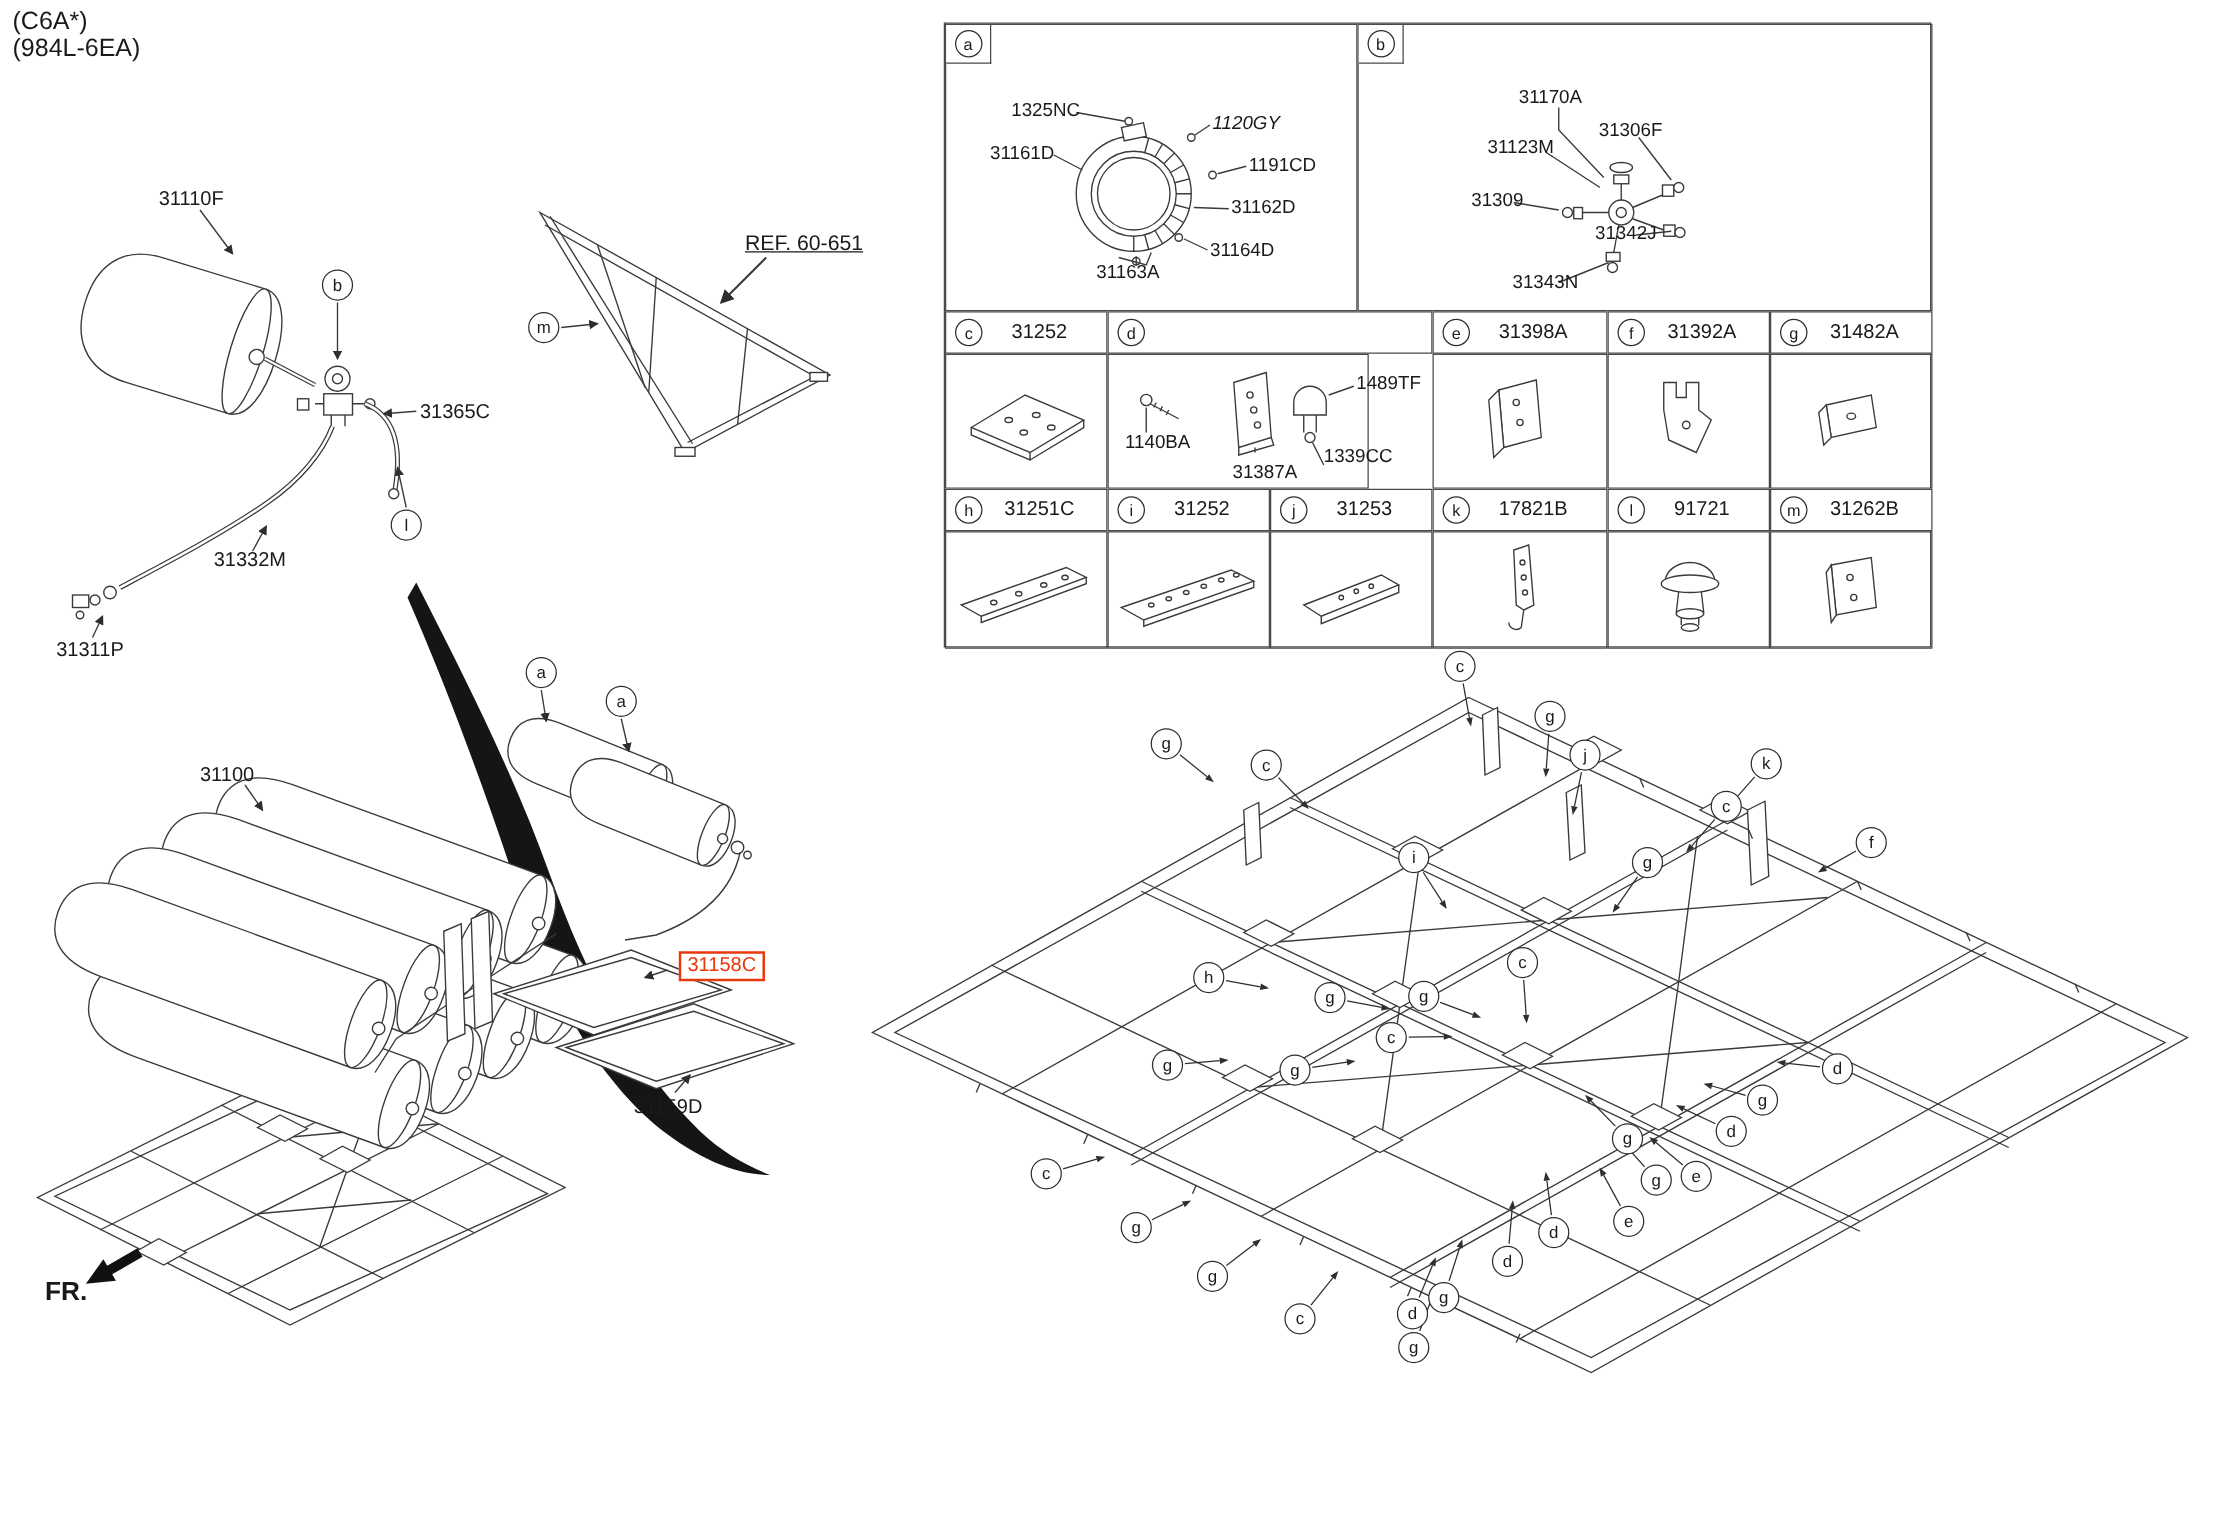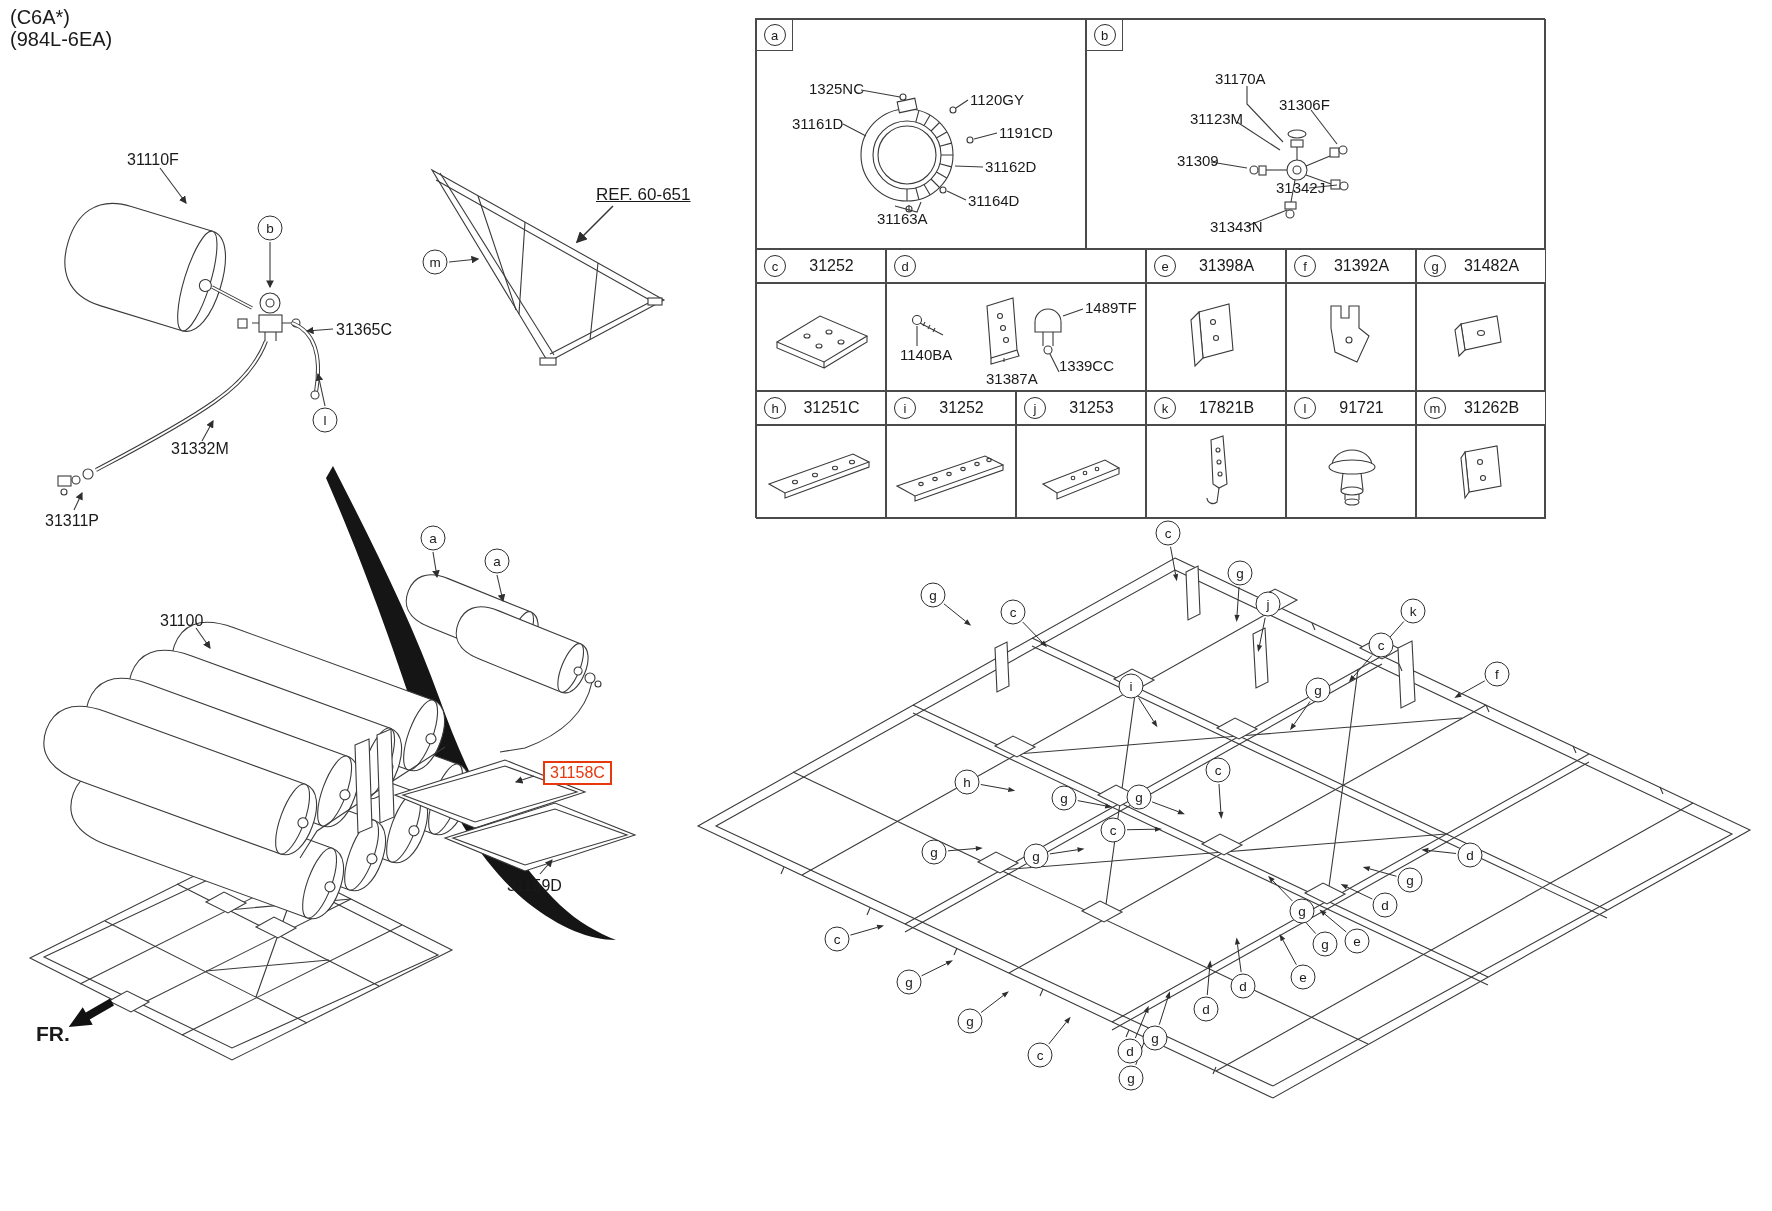--- a/index.html
+++ b/index.html
@@ -311,21 +311,21 @@
       <line x1="104" y1="70" x2="143" y2="77"></line>
       <line x1="211" y1="80" x2="199" y2="88"></line>
       <line x1="86" y1="104" x2="109" y2="116"></line>
       <line x1="240" y1="113" x2="217" y2="119"></line>
       <line x1="226" y1="147" x2="198" y2="146"></line>
       <line x1="209" y1="180" x2="190" y2="171"></line>
       <line x1="152" y1="192" x2="152" y2="185"></line>
     </svg>
     <div class="labels-layer">
         <div class="part-label" style="left: 52px; top: 68px;">1325NC</div>
-        <div class="part-label" style="left: 213px; top: 79px;">1120GY</div>
+        <div class="part-label" style="left: 213px; top: 79px; font-style: italic;">1120GY</div>
         <div class="part-label" style="left: 35px; top: 103px;">31161D</div>
         <div class="part-label" style="left: 242px; top: 112px;">1191CD</div>
         <div class="part-label" style="left: 228px; top: 146px;">31162D</div>
         <div class="part-label" style="left: 211px; top: 180px;">31164D</div>
         <div class="part-label" style="left: 120px; top: 198px;">31163A</div>
       </div>
   </div>
 
   <div class="pcell" style="left:330px; top:0; width:460px; height:230px;">
     <div class="corner-tag">
@@ -390,21 +390,21 @@
   <div class="pcell" style="left:0; top:264px; width:130px; height:108px;">
     <svg width="130" height="108" viewBox="0 0 130 108" fill="none" stroke="#3a3a3a" stroke-width="1.1">
       <path d="M20,58 L63,32 L110,52 L67,78 Z" fill="#fff"></path>
       <path d="M20,58 L20,64 L67,84 L67,78 M110,52 L110,58 L67,84"></path>
       <ellipse cx="50" cy="52" rx="3" ry="2"></ellipse>
         <ellipse cx="72" cy="48" rx="3" ry="2"></ellipse>
       <ellipse cx="62" cy="62" rx="3" ry="2"></ellipse>
         <ellipse cx="84" cy="58" rx="3" ry="2"></ellipse>
     </svg>
   </div>
-  <div class="pcell" style="left:130px; top:264px; width:260px; height:108px;">
+  <div class="pcell" style="left:130px; top:264px; width:209px; height:108px;">
     <svg width="260" height="108" viewBox="0 0 260 108" fill="none" stroke="#3a3a3a" stroke-width="1.1">
       <circle cx="30" cy="36" r="4.5" fill="#fff"></circle>
       <path d="M33,39 L56,51 M38,38 l-2,4 M43,41 l-2,4 M48,44 l-2,4"></path>
       <path d="M100,22 L126,14 L130,66 L104,74 Z" fill="#fff"></path>
       <path d="M104,74 L104,80 L132,72 L130,66"></path>
       <circle cx="113" cy="32" r="2.5"></circle>
         <circle cx="116" cy="44" r="2.5"></circle>
         <circle cx="119" cy="56" r="2.5"></circle>
       <path d="M148,38 a13,13 0 1 1 26,0 l0,10 l-26,0 Z" fill="#fff"></path>
       <path d="M156,48 v14 M166,48 v14"></path>

